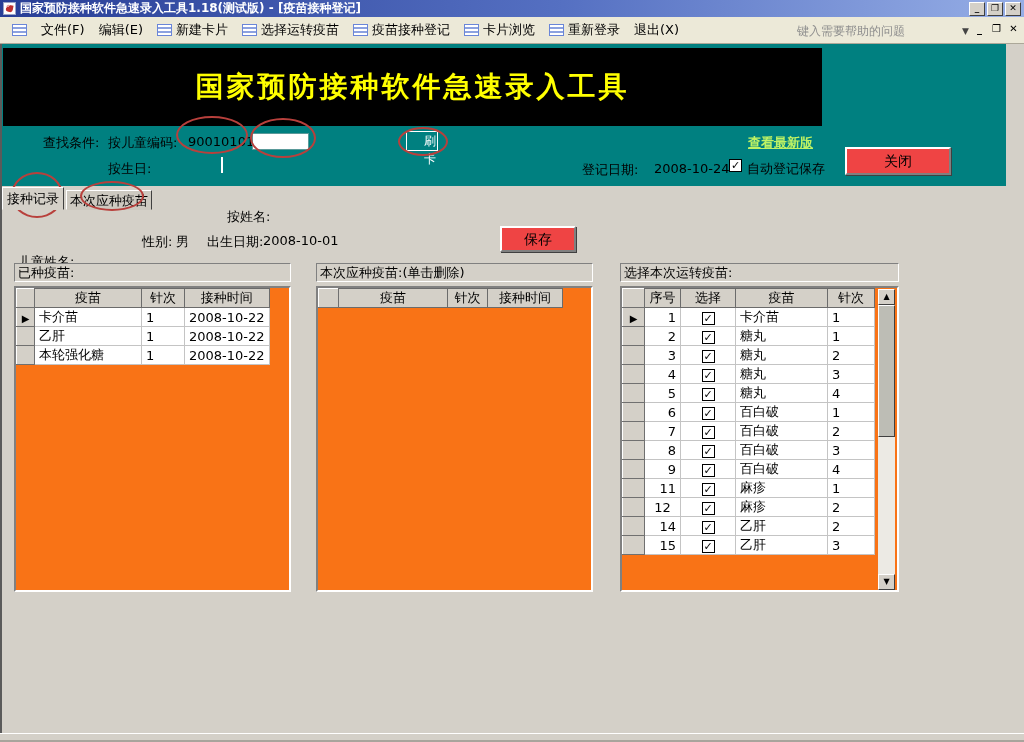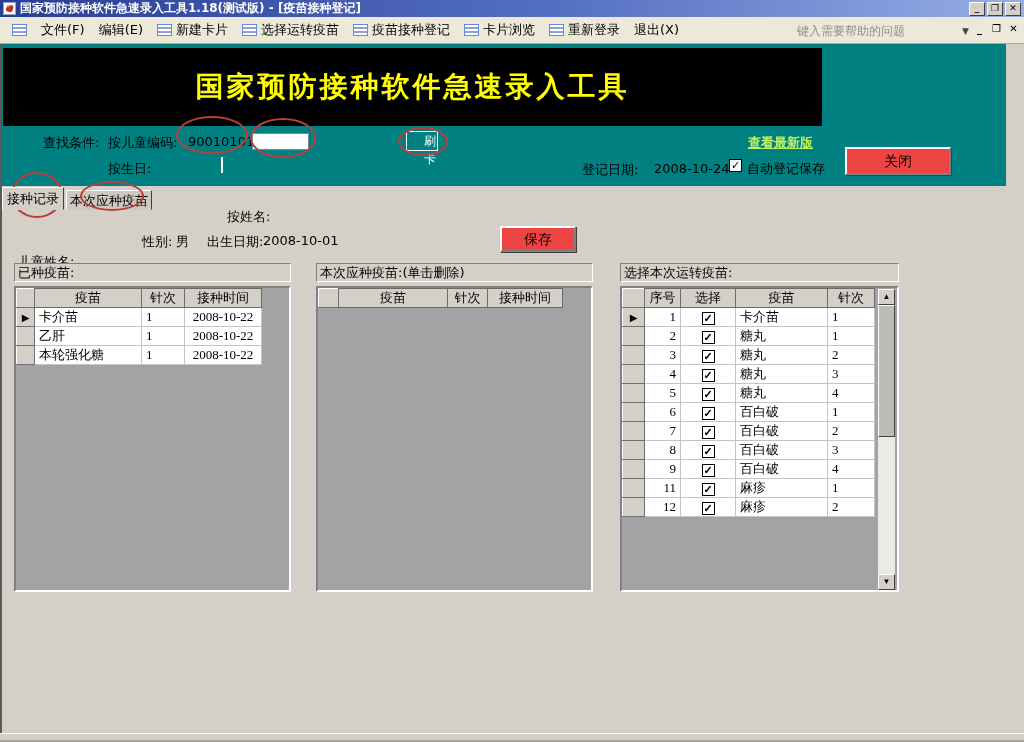--- a/index.html
+++ b/index.html
@@ -54,21 +54,21 @@
 
   
   .flabel { position:absolute; white-space:nowrap; }
   .save-btn { position:absolute; left:500px; top:226px; width:76px; height:26px; line-height:22px; }
 
   
   .strip { position:absolute; height:19px; background:#D4D0C8; border:1px solid; border-color:#808080 #fff #fff #808080;
     padding-left:3px; line-height:17px; font-size:13px; white-space:nowrap; }
 
   
-  .grid-box { position:absolute; height:306px; background:#a3a3a3; border:2px solid; border-color:#808080 #fff #fff #808080; overflow:hidden;font-family:Liberation Serif, serif; }
+  .grid-box { position:absolute; height:306px; background:#f97316; border:2px solid; border-color:#808080 #fff #fff #808080; overflow:hidden; }
   .grid-box table { border-collapse:collapse; table-layout:fixed; font-size:13px; }
   .grid-box th { background:#D4D0C8; border:1px solid #6b6b6b; font-weight:normal; text-align:center; height:17px; overflow:hidden; white-space:nowrap; }
   .grid-box td { background:#fff; border:1px solid #c4c4c4; overflow:hidden; white-space:nowrap; padding:0 4px; }
   .grid-box th.sel, .grid-box td.sel { background:#D4D0C8; border:1px solid; border-color:#fff #707070 #707070 #fff; padding:0; text-align:center; }
   td .check { display:inline-block; width:13px; height:13px; border:1px solid #000; background:#fff;
     font-size:11px; line-height:11px; font-weight:bold; text-align:center; vertical-align:middle; }
   .arrow-glyph { font-size:10px; line-height:10px; }
 
   
   .vscroll { position:absolute; left:256px; top:1px; width:17px; height:301px; background:#ECEAE4; }
@@ -305,24 +305,38 @@
           </tr>
           <tr style="height: 16px;">
             <td class="sel"></td>
             <td style="text-align: right;">11</td>
             <td style="text-align: center;"><span class="check">✓</span></td>
             <td style="text-align: left;">麻疹</td>
             <td style="text-align: left;">1</td>
           </tr>
           <tr style="height: 16px;">
             <td class="sel"></td>
-            <td style="text-align: right;">12</td>
+            <td style="text-align: center;">12</td>
             <td style="text-align: center;"><span class="check">✓</span></td>
             <td style="text-align: left;">麻疹</td>
             <td style="text-align: left;">2</td>
+          </tr>
+          <tr style="height: 16px;">
+            <td class="sel"></td>
+            <td style="text-align: right;">14</td>
+            <td style="text-align: center;"><span class="check">✓</span></td>
+            <td style="text-align: left;">乙肝</td>
+            <td style="text-align: left;">2</td>
+          </tr>
+          <tr style="height: 16px;">
+            <td class="sel"></td>
+            <td style="text-align: right;">15</td>
+            <td style="text-align: center;"><span class="check">✓</span></td>
+            <td style="text-align: left;">乙肝</td>
+            <td style="text-align: left;">3</td>
           </tr>
         </tbody>
       </table>
     <div class="vscroll">
       <span class="sbtn" style="top:0;">▲</span>
       <span class="sthumb"></span>
       <span class="sbtn" style="top:285px;">▼</span>
     </div>
   </div>
 

